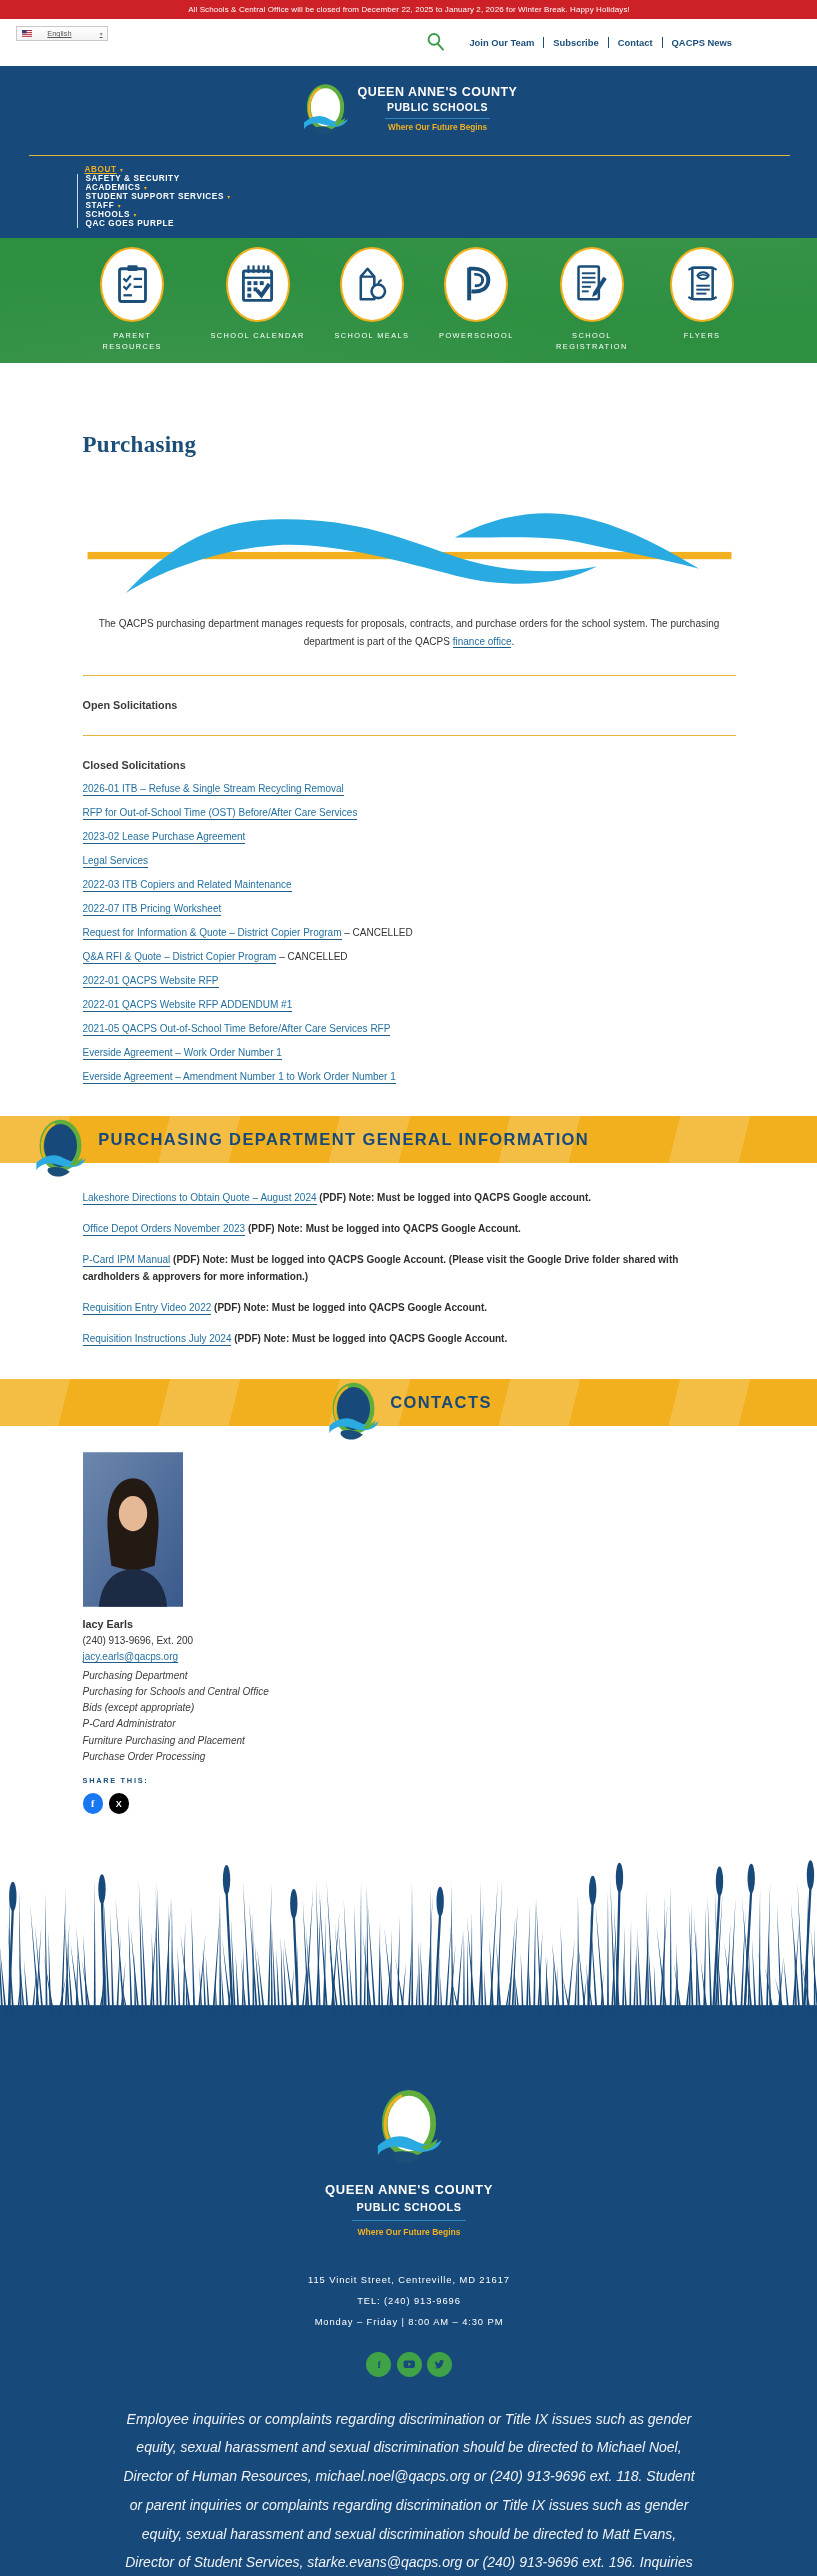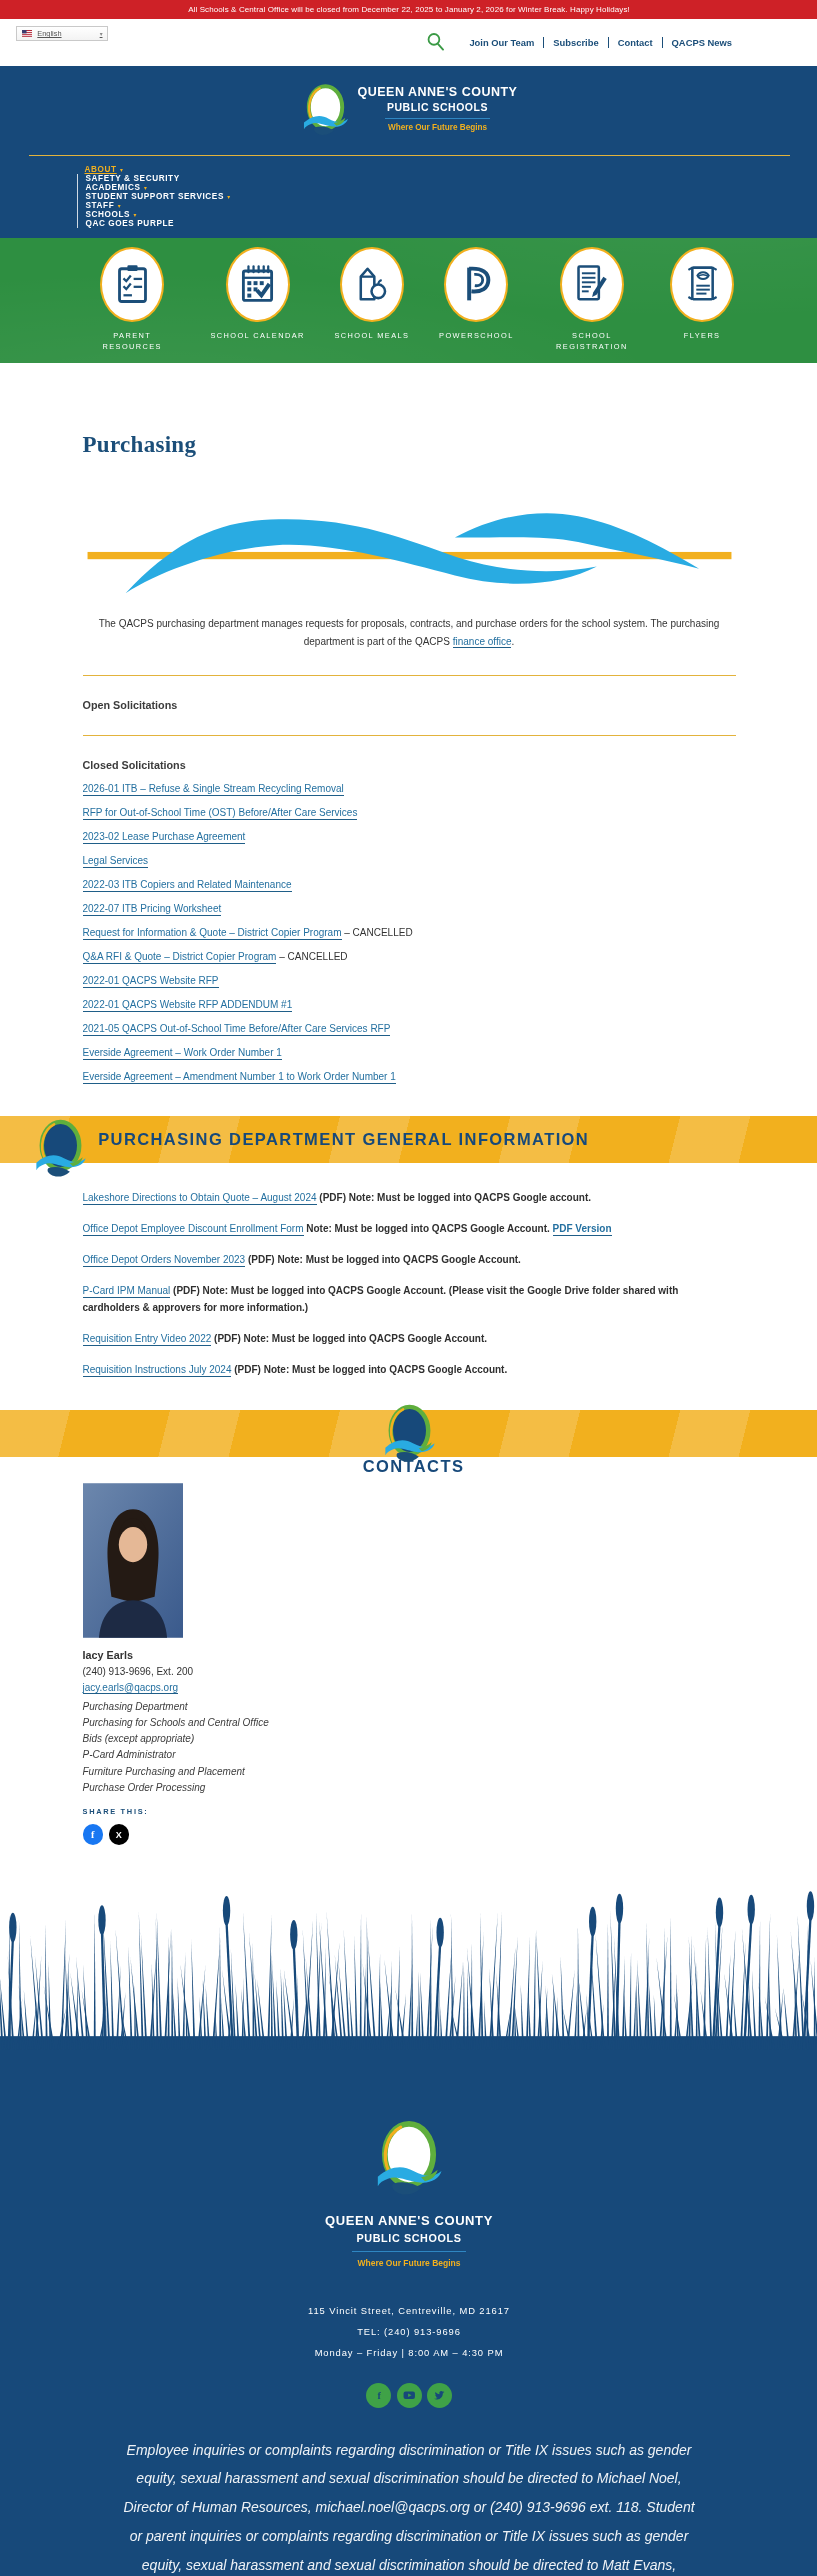--- a/index.html
+++ b/index.html
@@ -5,21 +5,21 @@
   * { margin:0; padding:0; box-sizing:border-box; }
   body { width:818px; background:#fff; font-family:"Liberation Sans", sans-serif; color:#333; }
 
   
   .alert-bar { height:19px; background:#CE2127; display:flex; align-items:center; justify-content:center; }
   .alert-bar span { color:#fff; font-size:8px; letter-spacing:0.1px; }
 
   
   .utility { height:47px; background:#fff; position:relative; }
   .lang-select { position:absolute; left:16px; top:7.4px; width:92px; height:14.8px; border:0.6px solid #c9c9c9;
-    background:linear-gradient(#fff,#f3f3f3); display:flex; align-items:center; padding:0 4.5px; gap:5px;
+    background:linear-gradient(#fff,#f3f3f3); display:flex; align-items:center; padding:0 4.5px; gap:15px;
     font-size:7.4px; color:#555; cursor:pointer;text-decoration:underline; }
   .lang-select .chev { margin-left:auto; color:#888; font-size:5.7px; }
   .util-right { position:absolute; right:77px; top:0; height:47px; display:flex; align-items:center; gap:14.8px; }
   .util-links { display:flex; align-items:center; }
   .util-links a { color:#1B4E79; font-weight:bold; font-size:9.4px; text-decoration:none; padding:0 9px; line-height:11.4px; }
   .util-links a + a { border-left:1.1px solid #1B4E79; }
 
   
   .site-header { background:#17497A; padding-top:13.6px; }
   .brand-row { display:flex; justify-content:center; align-items:center; gap:8px; }
@@ -64,21 +64,21 @@
   .bold-link { font-weight:bold; }
 
   
   .gold-band { height:47px; background-color:#F2B01E;
     background-image:repeating-linear-gradient(104deg, rgba(255,255,255,.17) 0 68px, rgba(255,255,255,0) 68px 165px);
     display:flex; align-items:center; overflow:visible; }
   .gold-band h2 { color:#17497A; font-size:16.5px; font-weight:bold; letter-spacing:1.4px; }
   .band-left { margin-top:34px; padding-left:33px; }
   .band-left .band-logo { margin-right:10.2px; }
   .band-logo svg { width:55px; height:65px; display:block; position:relative; top:8px; }
-  .band-center { margin-top:32px; justify-content:center;flex-direction:column; }
+  .band-center { margin-top:32px; justify-content:center; }
 
   .info-list { list-style:none; margin-top:26px; }
   .info-list li { margin-bottom:14px; font-size:10px; line-height:1.7; max-width:653px; }
   .note { color:#2f2f2f; font-weight:bold; }
 
   
   .contact { margin-top:26px; }
   .portrait { width:100px; height:155px; display:block; }
   .contact-name { margin-top:10.2px; font-size:10.8px; font-weight:bold; color:#333; }
   .contact-phone { margin-top:5.1px; font-size:10px; }
@@ -337,21 +337,20 @@
     <path d="M30,108 C46,103 62,107 74,115 C62,126 46,128 35,121 C29,117 27,112 30,108 Z" fill="#1B4E79"></path>
     <path d="M74,98 C84,96 94,92 100,86 C98,96 90,102 80,104 Z" fill="#5FAE3D"></path>
   </svg>
     </span>
   <h2>PURCHASING DEPARTMENT GENERAL INFORMATION</h2>
 </section>
 
 <div class="main">
   <ul class="info-list">
       <li><a href="#" class="doc-link">Lakeshore Directions to Obtain Quote – August 2024</a><span class="note"> (PDF)  Note: Must be logged into QACPS Google account.</span></li>
-      <li><a href="#" class="doc-link">Office Depot Employee Discount Enrollment Form</a><span class="note"> Note: Must be logged into QACPS Google Account. </span><a href="#" class="doc-link bold-link">PDF Version</a></li>
       <li><a href="#" class="doc-link">Office Depot Orders November 2023</a><span class="note"> (PDF) Note: Must be logged into QACPS Google Account.</span></li>
       <li><a href="#" class="doc-link">P-Card IPM Manual</a><span class="note"> (PDF) Note: Must be logged into QACPS Google Account. (Please visit the Google Drive folder shared with cardholders &amp; approvers for more information.)</span></li>
       <li><a href="#" class="doc-link">Requisition Entry Video 2022</a><span class="note"> (PDF) Note: Must be logged into QACPS Google Account.</span></li>
       <li><a href="#" class="doc-link">Requisition Instructions July 2024</a><span class="note"> (PDF) Note: Must be logged into QACPS Google Account.</span></li>
     </ul>
 </div>
 
 <section class="gold-band band-center">
   <span class="band-logo">
       <svg viewBox="0 0 110 132" fill="none">

